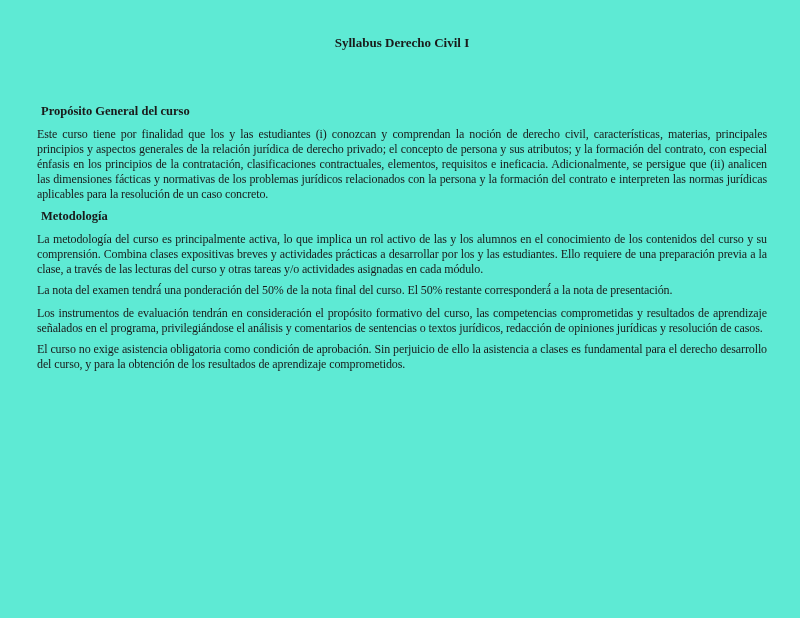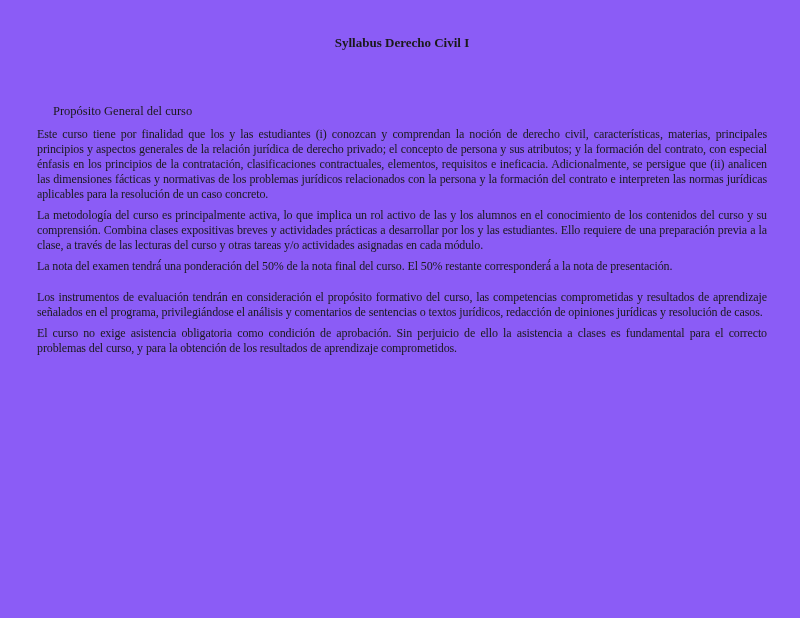--- a/index.html
+++ b/index.html
@@ -14,62 +14,63 @@
     font-family: "Liberation Serif", serif;
     color: #1a1a1a;
     -webkit-font-smoothing: antialiased;
   }
   .page {
     box-sizing: border-box;
     width: 800px;
     height: 618px;
     padding: 36px 33px 0 37px;
     overflow: hidden;
-    background: #8b5cf6;
+    background: #5eead4;
   }
   .doc-title {
     text-align: center;
     font-weight: bold;
     font-size: 13px;
     line-height: 14px;
     margin: 0 0 54px 0;
   }
   .doc-body { margin: 0; }
   .heading {
     font-size: 12.5px;
-    font-weight: normal;
+    font-weight: bold;
     line-height: 15px;
-    margin: 7px 0 8px 16px;
+    margin: 7px 0 8px 4px;
   }
   .para {
     font-size: 12px;
     line-height: 15px;
     letter-spacing: -0.12px;
     text-align: justify;
     margin: 0 0 6px 0;
     hyphens: none;
   }
-  .para.tight { margin-bottom: 16px; }
+  .para.tight { margin-bottom: 8px; }
 </style>
 </head>
 <body>
 
 <div class="page">
 
   <header class="doc-title">
     <div class="title-line">Syllabus Derecho Civil I</div>
   </header>
 
   <main class="doc-body">
 
     <h2 class="heading">Propósito General del curso</h2>
     <p class="para">Este curso tiene por finalidad que los y las estudiantes (i) conozcan y comprendan la noción de derecho civil, características, materias, principales principios y aspectos generales de la relación jurídica de derecho privado; el concepto de persona y sus atributos; y la formación del contrato, con especial énfasis en los principios de la contratación, clasificaciones contractuales, elementos, requisitos e ineficacia. Adicionalmente, se persigue que (ii) analicen las dimensiones fácticas y normativas de los problemas jurídicos relacionados con la persona y la formación del contrato e interpreten las normas jurídicas aplicables para la resolución de un caso concreto.</p>
 
+    <h2 class="heading">Metodología</h2>
     <p class="para">La metodología del curso es principalmente activa, lo que implica un rol activo de las y los alumnos en el conocimiento de los contenidos del curso y su comprensión. Combina clases expositivas breves y actividades prácticas a desarrollar por los y las estudiantes. Ello requiere de una preparación previa a la clase, a través de las lecturas del curso y otras tareas y/o actividades asignadas en cada módulo.</p>
 
     <p class="para tight">La nota del examen tendrá́ una ponderación del 50% de la nota final del curso. El 50% restante corresponderá́ a la nota de presentación.</p>
     <p class="para">Los instrumentos de evaluación tendrán en consideración el propósito formativo del curso, las competencias comprometidas y resultados de aprendizaje señalados en el programa, privilegiándose el análisis y comentarios de sentencias o textos jurídicos, redacción de opiniones jurídicas y resolución de casos.</p>
 
-    <p class="para">El curso no exige asistencia obligatoria como condición de aprobación. Sin perjuicio de ello la asistencia a clases es fundamental para el correcto problemas del curso, y para la obtención de los resultados de aprendizaje comprometidos.</p>
+    <p class="para">El curso no exige asistencia obligatoria como condición de aprobación. Sin perjuicio de ello la asistencia a clases es fundamental para el derecho desarrollo del curso, y para la obtención de los resultados de aprendizaje comprometidos.</p>
 
   </main>
 
 </div>
 
 </body></html>

